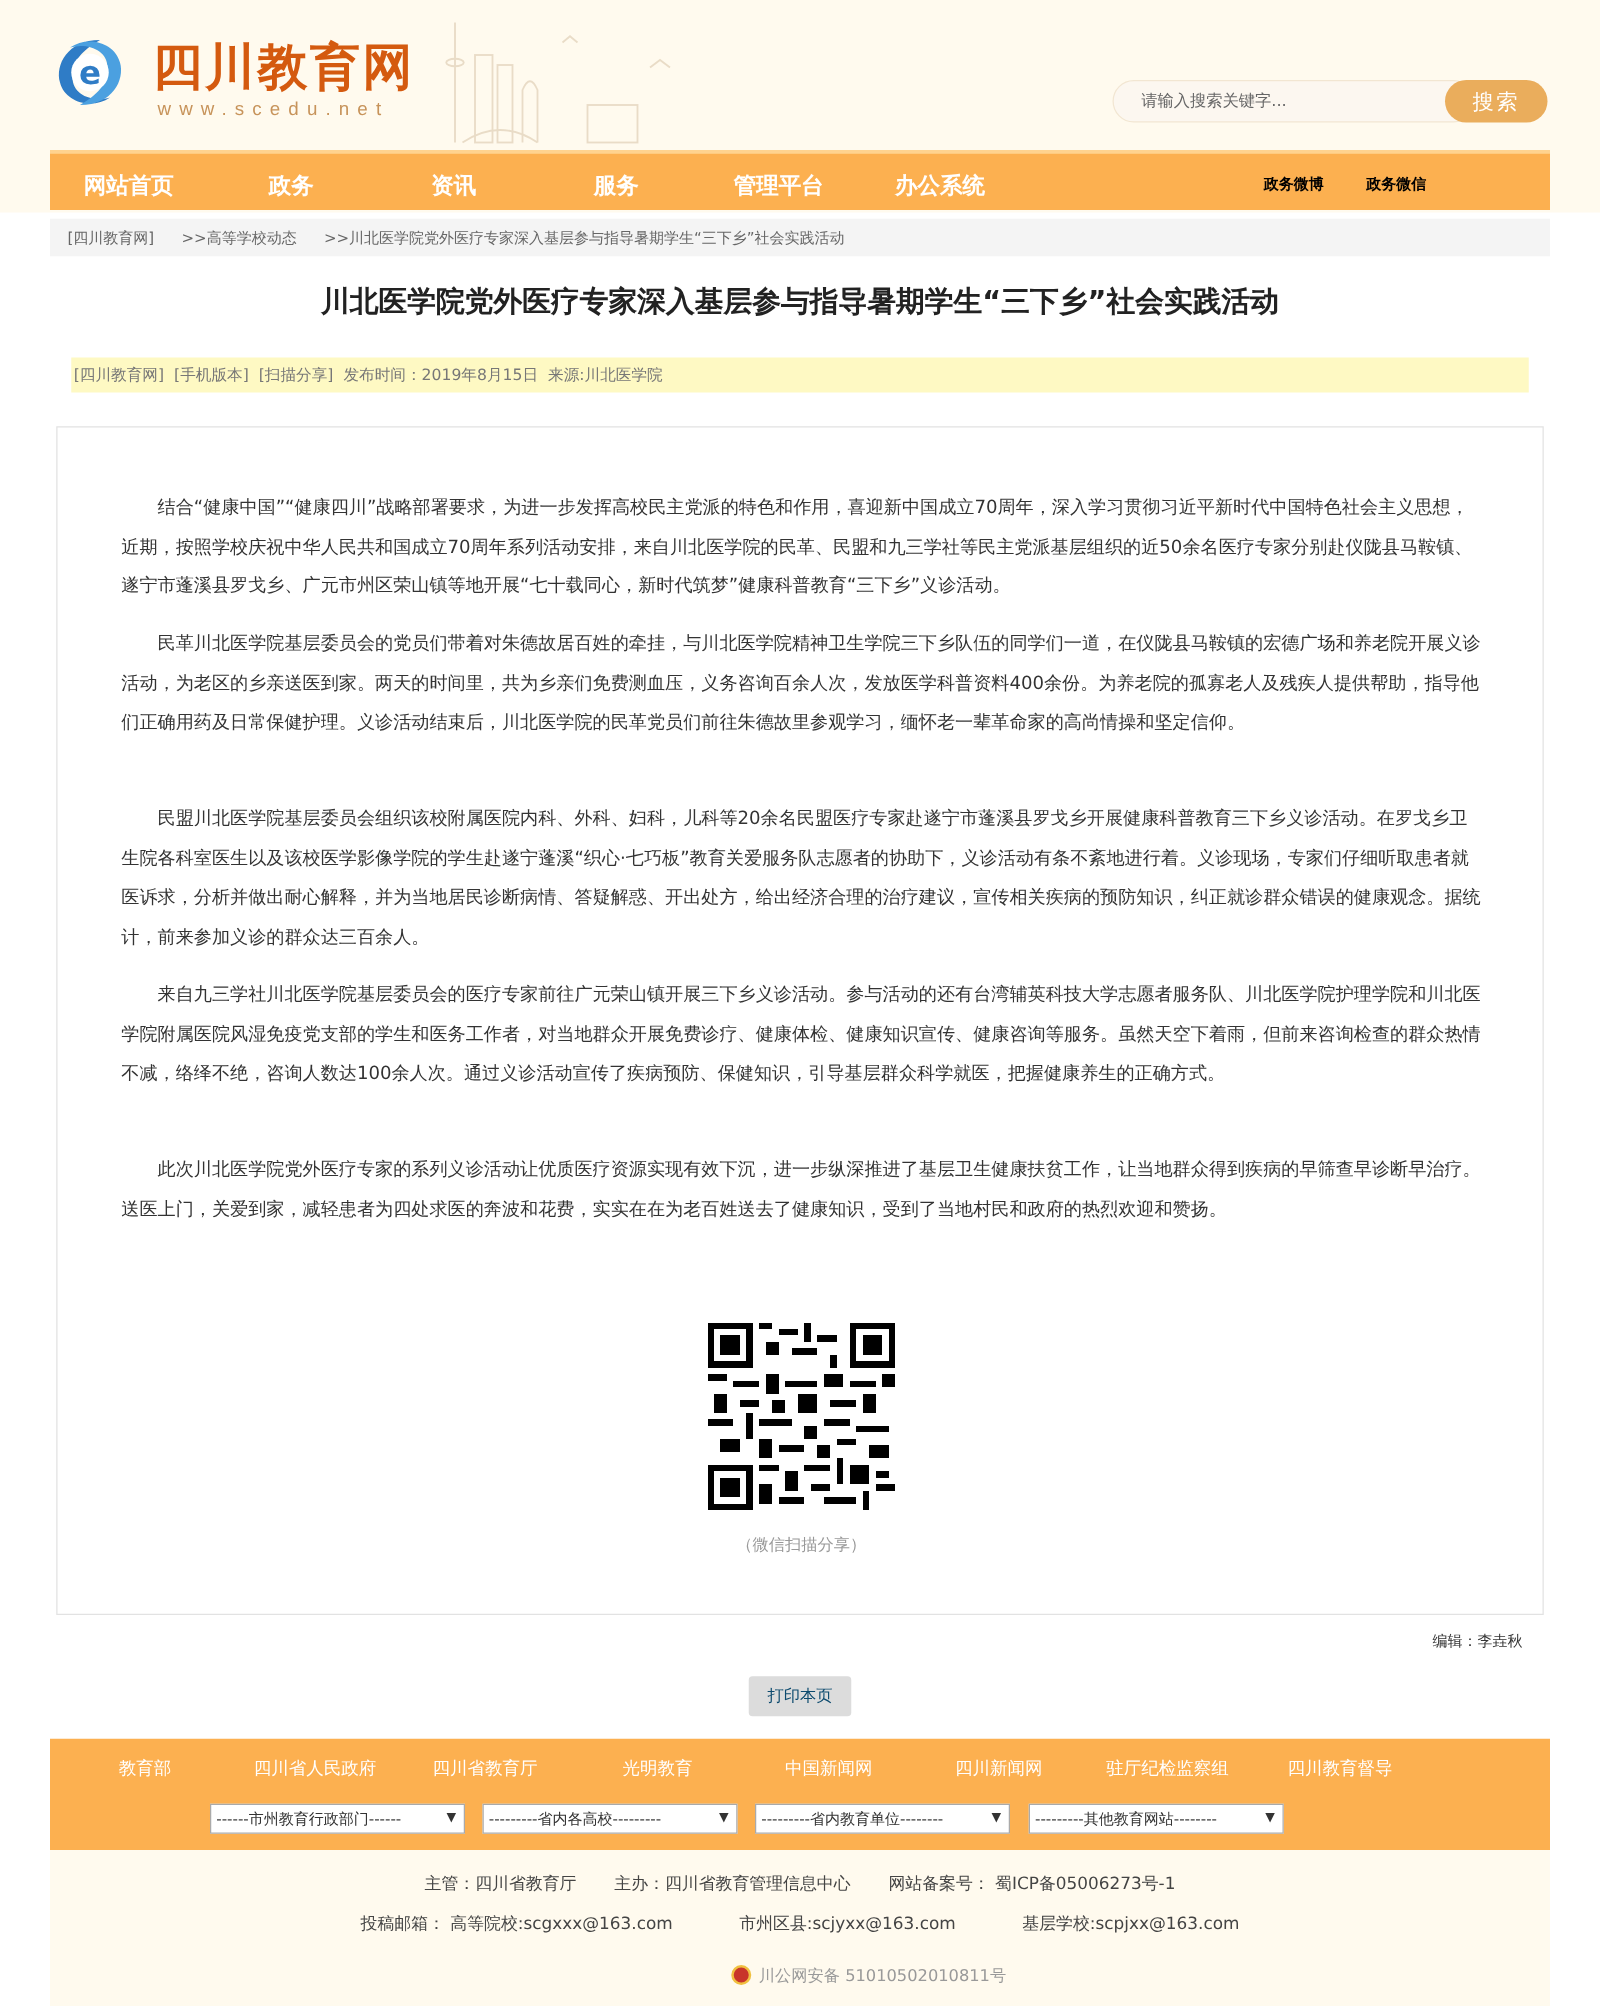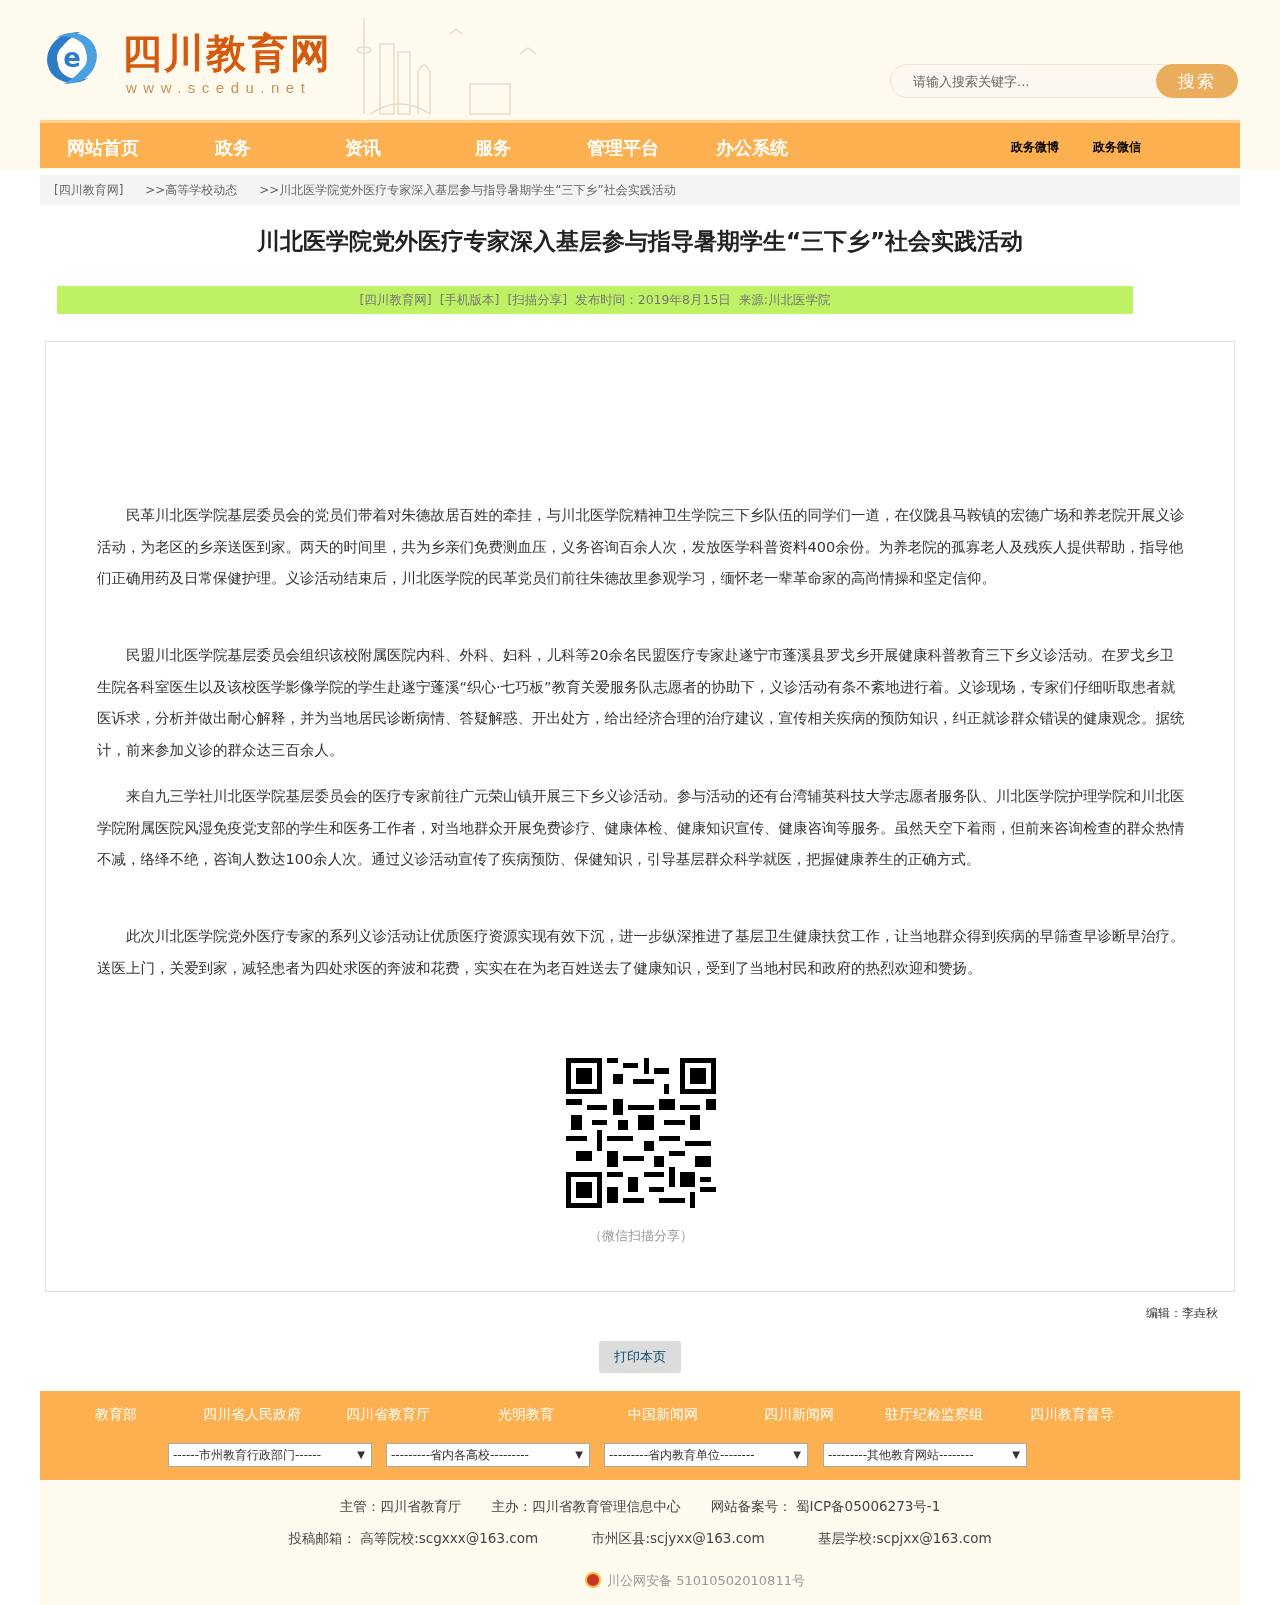--- a/index.html
+++ b/index.html
@@ -18,21 +18,21 @@
   .search-btn { position: absolute; left: 266px; top: 0; width: 82px; height: 34px; border-radius: 17px; background: #eaad5c; color: #fff; font-size: 17px; border: none; letter-spacing: 2px; font-family: "DejaVu Sans", sans-serif; }
 
   .nav { position: absolute; left: 40px; top: 120px; width: 1200px; height: 48px; background: #fcb050; border-top: 3px solid #ffd38f; }
   .nav-item { position: absolute; top: 13px; font-size: 18px; font-weight: bold; color: #fff; }
   .nav-right { position: absolute; top: 16px; font-size: 12px; font-weight: bold; color: #000000; }
 
   .breadcrumb { position: absolute; left: 40px; top: 175px; width: 1200px; height: 30px; background: #f4f4f4; font-size: 12px; color: #666; line-height: 30px; padding-left: 14px; }
   .breadcrumb span { margin-right: 18px; }
 
   .title { position: absolute; left: 0; top: 226px; width: 1280px; text-align: center; font-size: 23px; font-weight: bold; color: #222; }
-  .meta { position: absolute; left: 57px; top: 286px; width: 1076px; height: 28px; background: #bef264; text-align: center; font-size: 12.5px; line-height: 28px; color: #777; }
+  .meta { position: absolute; left: 57px; top: 286px; width: 1166px; height: 28px; background: #fef9c3; text-align: left; font-size: 12.5px; line-height: 28px; color: #777; }
   .meta span { margin: 0 2px; }
 
   .article { position: absolute; left: 45px; top: 341px; width: 1190px; height: 951px; border: 1px solid #e2e2e2; background: #fff; }
   .article p { position: absolute; left: 51px; width: 1090px; font-size: 14.5px; line-height: 31.5px; color: #333; text-indent: 2em; }
 
   .qr { position: absolute; left: 520px; top: 716px; width: 150px; height: 150px; }
   .qr-caption { position: absolute; left: 0; top: 885px; width: 1190px; text-align: center; font-size: 13px; color: #999; }
 
   .editor { position: absolute; right: 62px; top: 1305px; font-size: 12px; color: #333; }
   .print-btn { position: absolute; left: 599px; top: 1341px; width: 82px; height: 32px; background: #dcdcdc; border: none; border-radius: 3px; color: #0c4a6e; font-size: 13px; font-family: "DejaVu Sans", sans-serif; }
@@ -102,20 +102,21 @@
 
 <div class="meta">
   <span>[四川教育网]</span>
   <span>[手机版本]</span>
   <span>[扫描分享]</span>
   <span>发布时间：2019年8月15日</span>
   <span>来源:川北医学院</span>
 </div>
 
 <div class="article">
+  <p style="top:49px">结合“健康中国”“健康四川”战略部署要求，为进一步发挥高校民主党派的特色和作用，喜迎新中国成立70周年，深入学习贯彻习近平新时代中国特色社会主义思想，近期，按照学校庆祝中华人民共和国成立70周年系列活动安排，来自川北医学院的民革、民盟和九三学社等民主党派基层组织的近50余名医疗专家分别赴仪陇县马鞍镇、遂宁市蓬溪县罗戈乡、广元市州区荣山镇等地开展“七十载同心，新时代筑梦”健康科普教育“三下乡”义诊活动。</p>
   <p style="top:158px">民革川北医学院基层委员会的党员们带着对朱德故居百姓的牵挂，与川北医学院精神卫生学院三下乡队伍的同学们一道，在仪陇县马鞍镇的宏德广场和养老院开展义诊活动，为老区的乡亲送医到家。两天的时间里，共为乡亲们免费测血压，义务咨询百余人次，发放医学科普资料400余份。为养老院的孤寡老人及残疾人提供帮助，指导他们正确用药及日常保健护理。义诊活动结束后，川北医学院的民革党员们前往朱德故里参观学习，缅怀老一辈革命家的高尚情操和坚定信仰。</p>
   <p style="top:298px">民盟川北医学院基层委员会组织该校附属医院内科、外科、妇科，儿科等20余名民盟医疗专家赴遂宁市蓬溪县罗戈乡开展健康科普教育三下乡义诊活动。在罗戈乡卫生院各科室医生以及该校医学影像学院的学生赴遂宁蓬溪“织心·七巧板”教育关爱服务队志愿者的协助下，义诊活动有条不紊地进行着。义诊现场，专家们仔细听取患者就医诉求，分析并做出耐心解释，并为当地居民诊断病情、答疑解惑、开出处方，给出经济合理的治疗建议，宣传相关疾病的预防知识，纠正就诊群众错误的健康观念。据统计，前来参加义诊的群众达三百余人。</p>
   <p style="top:439px">来自九三学社川北医学院基层委员会的医疗专家前往广元荣山镇开展三下乡义诊活动。参与活动的还有台湾辅英科技大学志愿者服务队、川北医学院护理学院和川北医学院附属医院风湿免疫党支部的学生和医务工作者，对当地群众开展免费诊疗、健康体检、健康知识宣传、健康咨询等服务。虽然天空下着雨，但前来咨询检查的群众热情不减，络绎不绝，咨询人数达100余人次。通过义诊活动宣传了疾病预防、保健知识，引导基层群众科学就医，把握健康养生的正确方式。</p>
   <p style="top:579px">此次川北医学院党外医疗专家的系列义诊活动让优质医疗资源实现有效下沉，进一步纵深推进了基层卫生健康扶贫工作，让当地群众得到疾病的早筛查早诊断早治疗。送医上门，关爱到家，减轻患者为四处求医的奔波和花费，实实在在为老百姓送去了健康知识，受到了当地村民和政府的热烈欢迎和赞扬。</p>
 
   <svg class="qr" viewBox="0 0 29 29" shape-rendering="crispEdges">
     <rect width="29" height="29" fill="#fff"></rect>
     <g fill="#000">
       <rect x="0" y="0" width="7" height="7"></rect>
         <rect x="1" y="1" width="5" height="5" fill="#fff"></rect>

